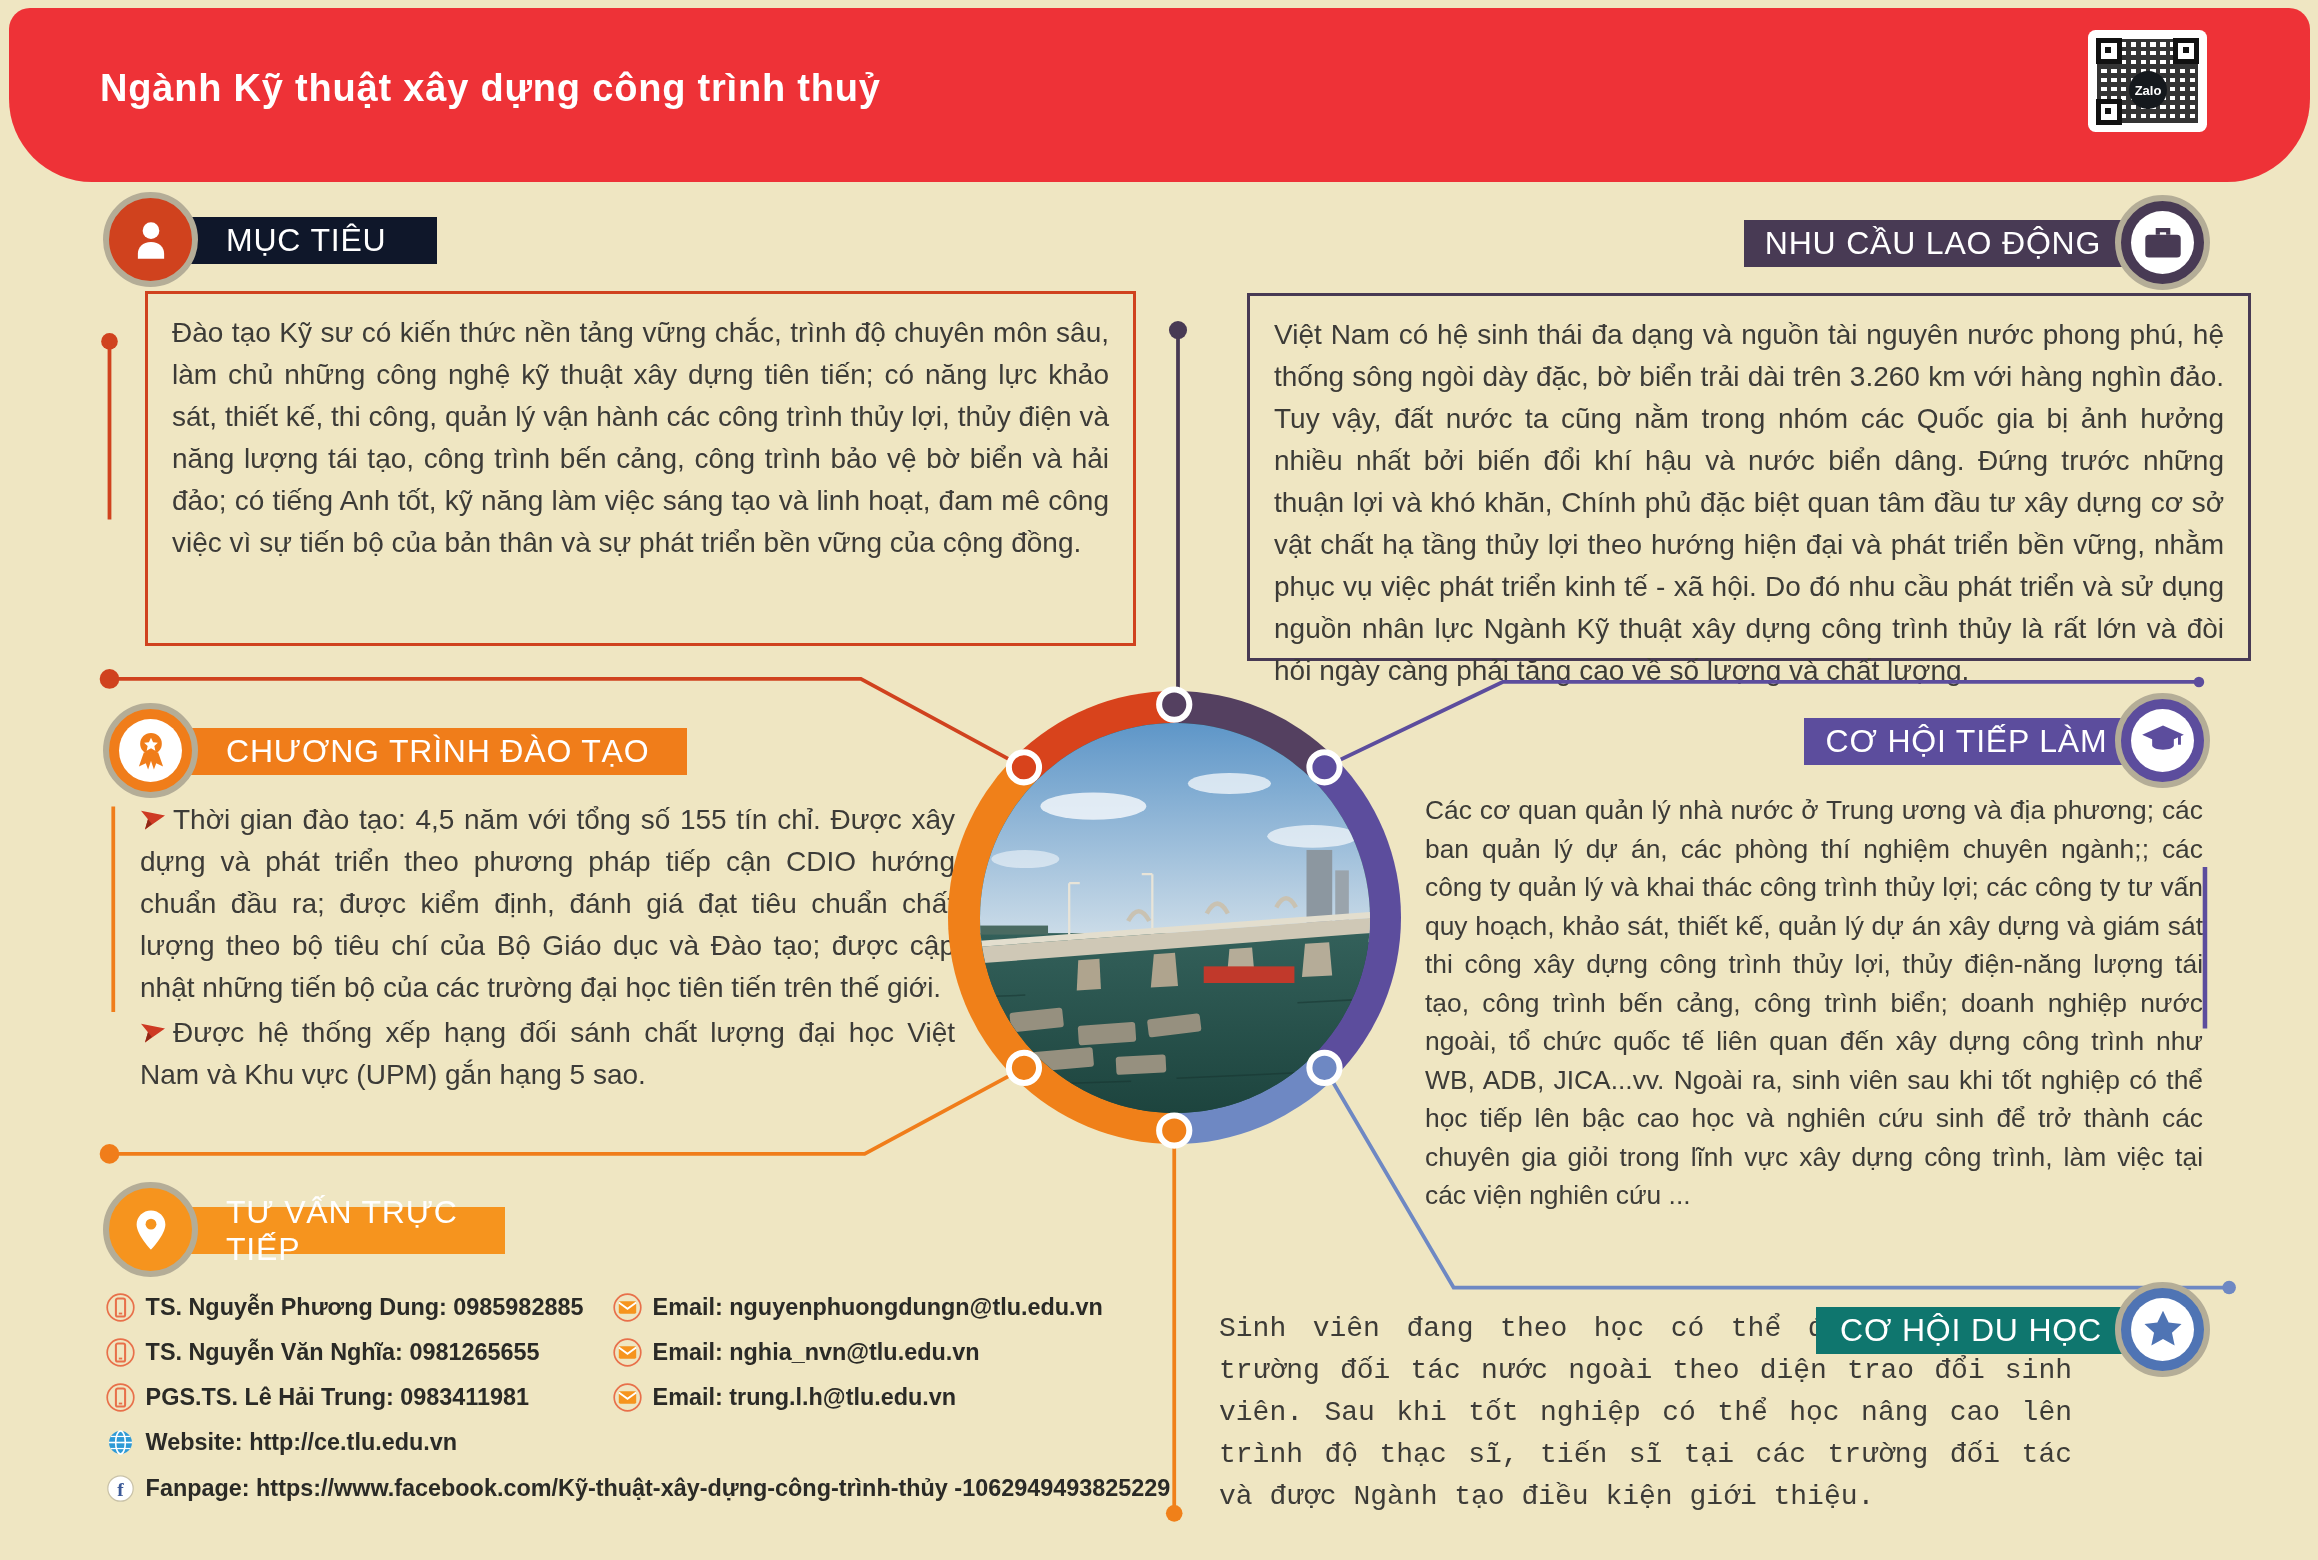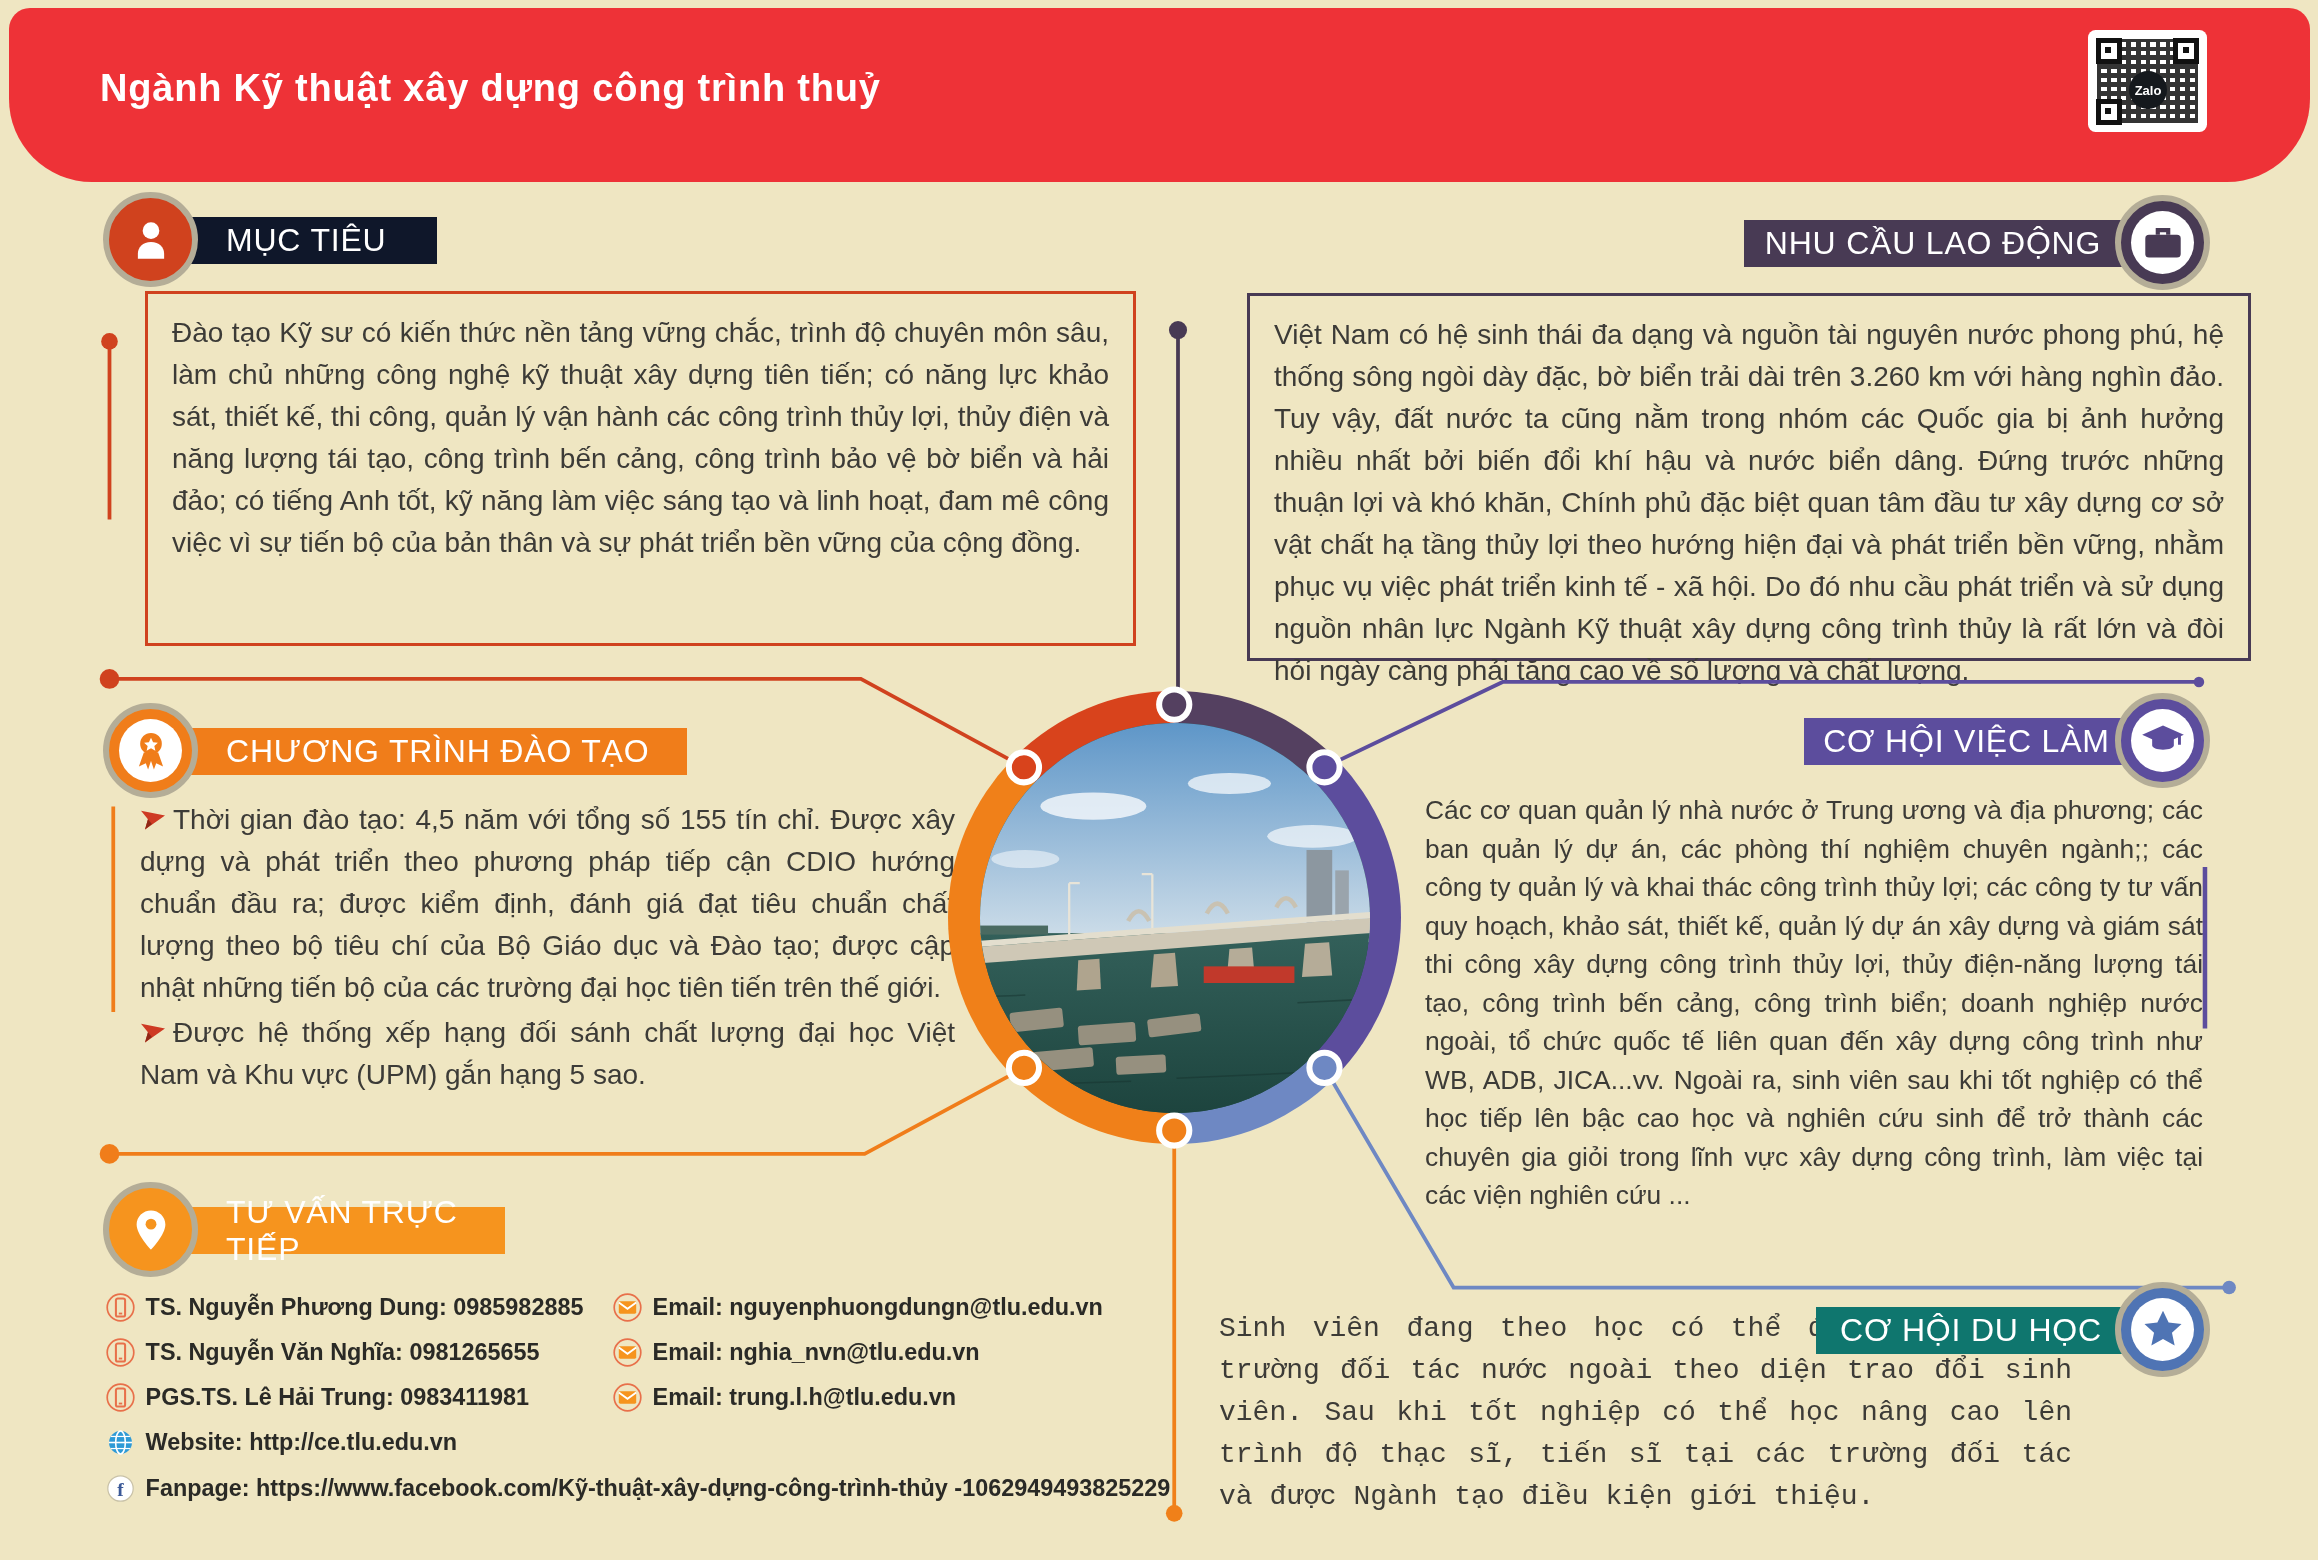--- a/index.html
+++ b/index.html
@@ -205,21 +205,21 @@
       <span class="plane">
         <svg viewBox="0 0 24 24">
             <polygon points="2,20 22,11.5 2,3 6.5,11.5" fill="#CE3A23"></polygon>
             <polygon points="6.5,11.5 2,20 9,16.5" fill="#8F2716"></polygon>
           </svg>
       </span><span>Được hệ thống xếp hạng đối sánh chất lượng đại học Việt Nam và Khu vực (UPM) gắn hạng 5 sao.</span>
     </p>
   </div>
 
   <div class="bar zhead" style="left:1804px;top:718px;width:325px;background:#5C4D9D;justify-content:center;">
-    <span>CƠ HỘI VIỆC LÀM</span>
+    <span>CƠ HỘI TIẾP LÀM</span>
   </div>
   <div class="badge" style="left:2115px;top:693px;background:#5C4D9D;">
     <span class="white-disc"></span>
     <svg viewBox="0 0 24 24" class="glyph" fill="#5C4D9D">
       <polygon points="12,4.5 22,9 12,13.5 2,9"></polygon>
       <path d="M6.8,10.8 v3.4 c0,1.1 2.3,2 5.2,2 s5.2,-0.9 5.2,-2 v-3.4 l-5.2,2.3 z"></path>
       <rect x="19.2" y="9" width="1.4" height="4.8"></rect>
     </svg>
   </div>
   <div class="para" style="left:1425px;top:791px;width:778px;font-size:26.4px;line-height:1.46;">

